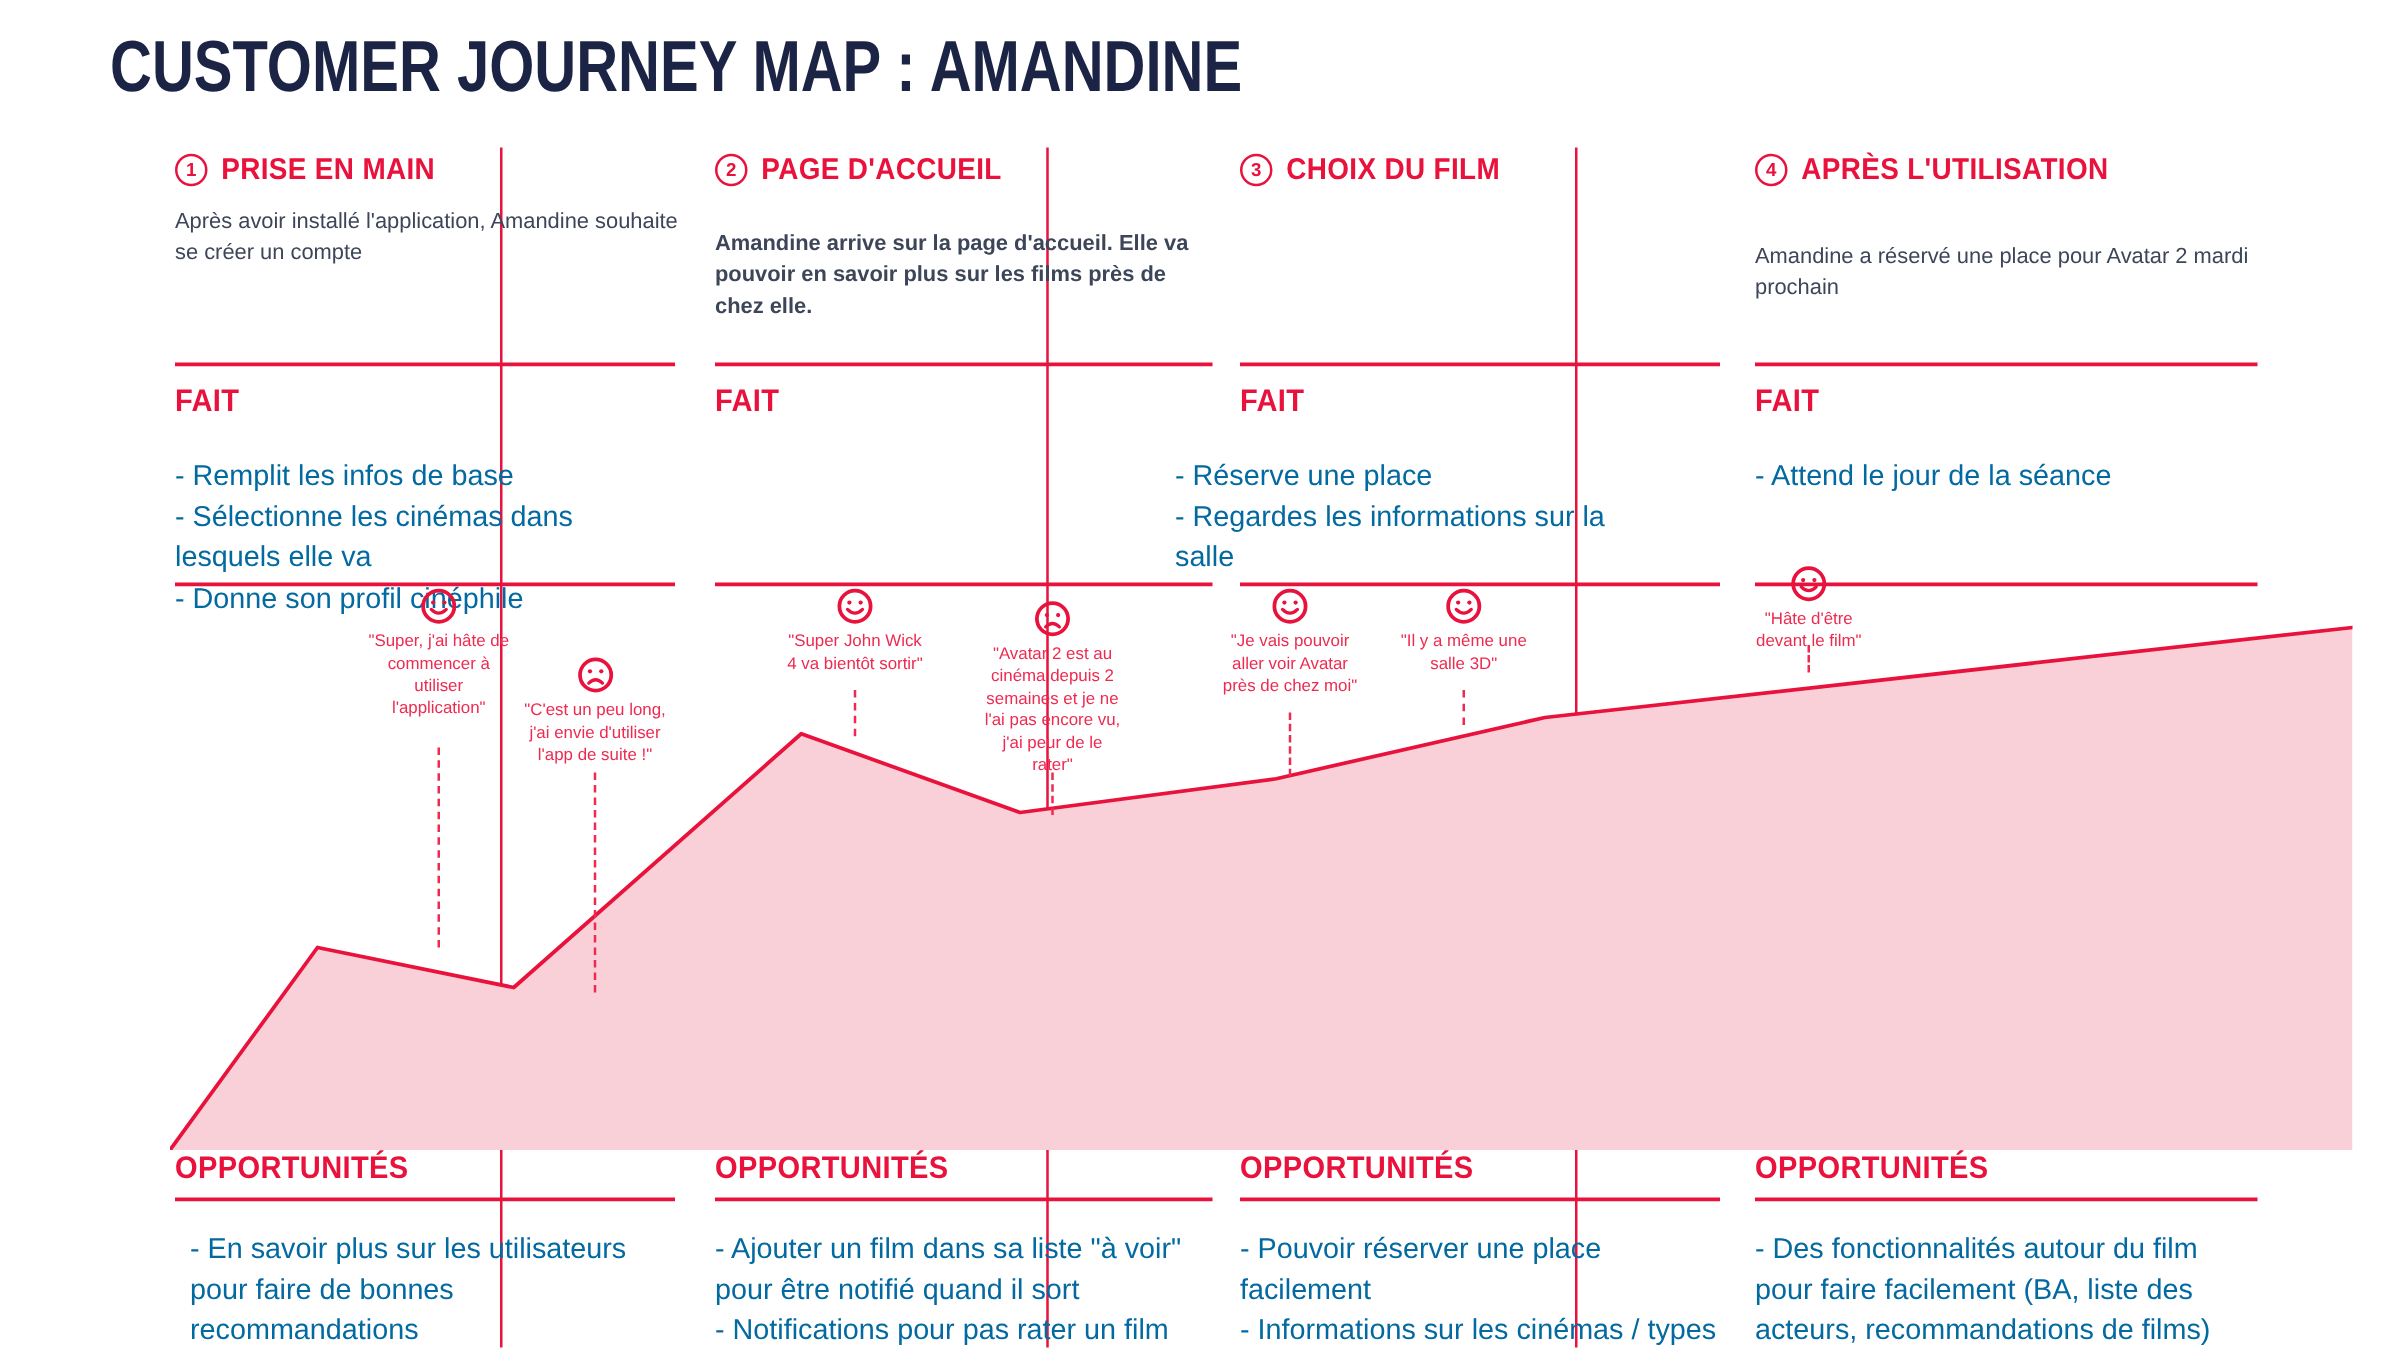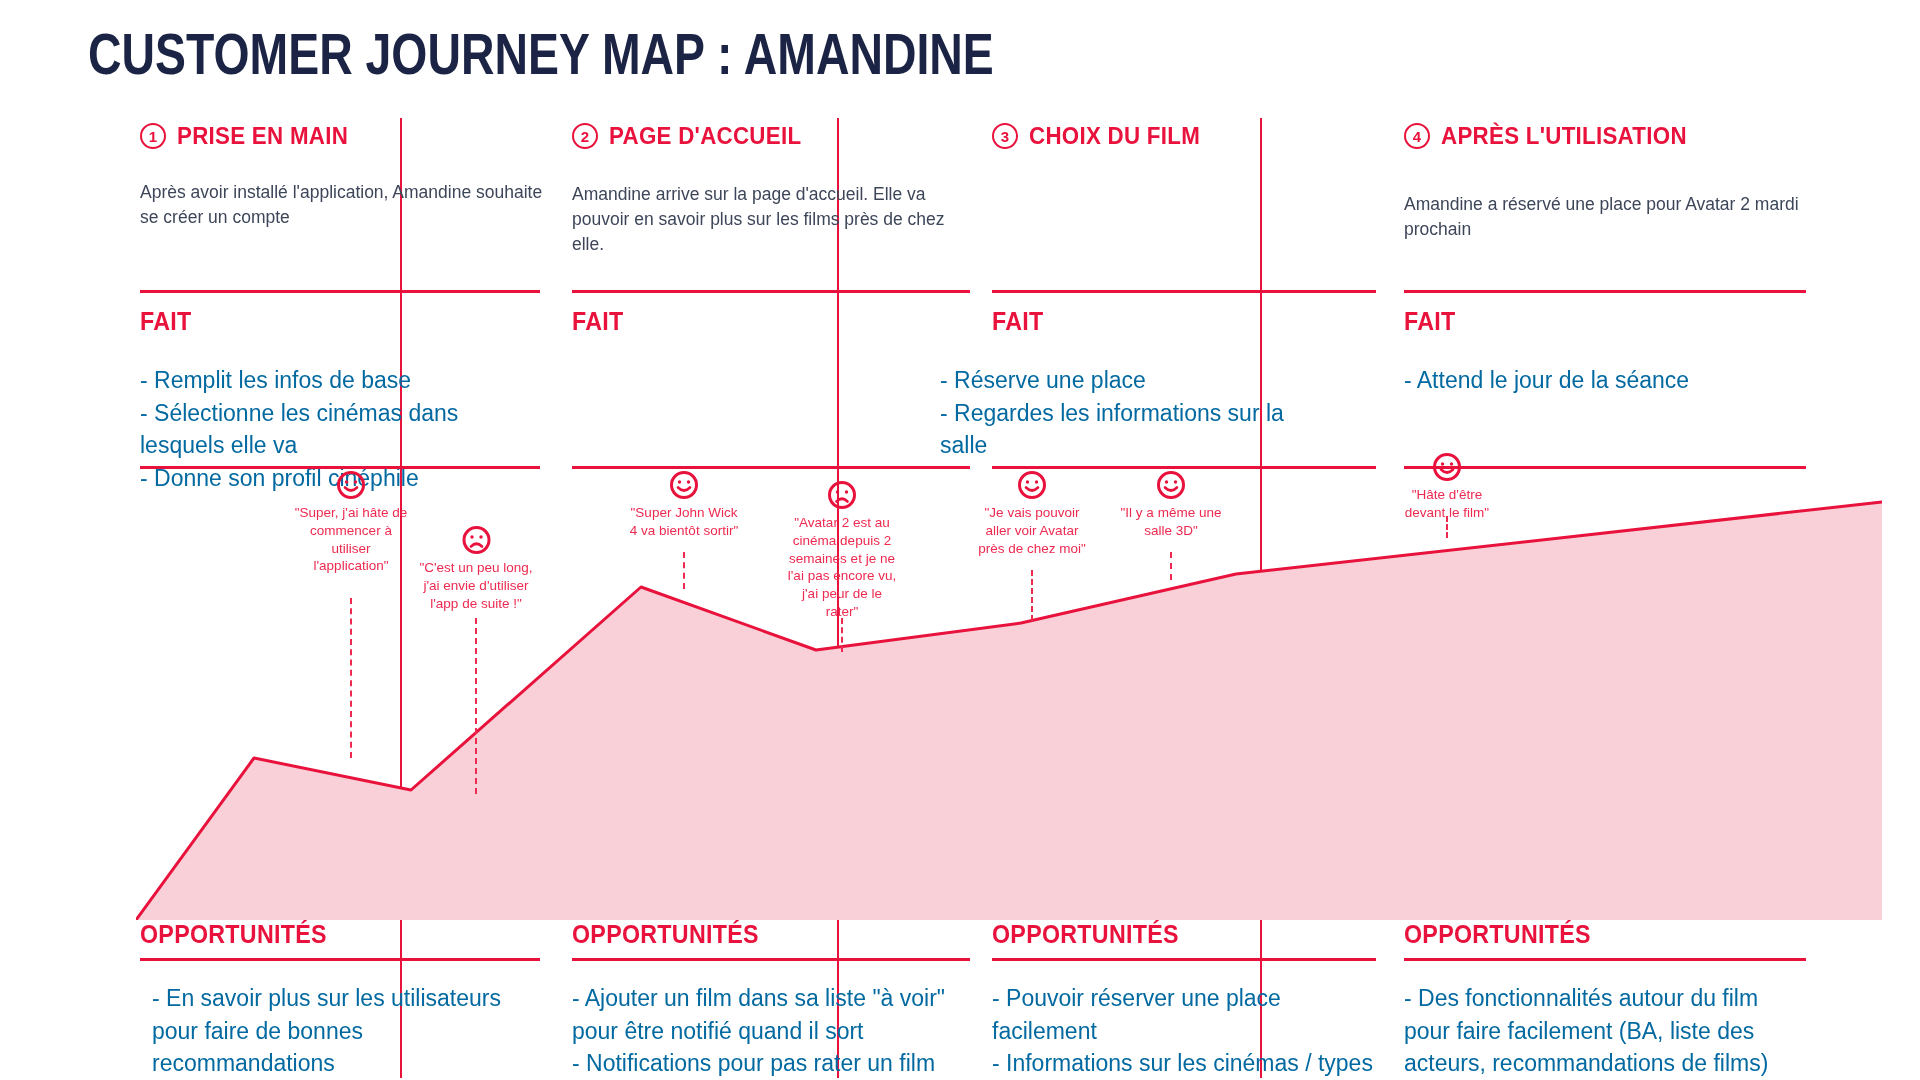--- a/index.html
+++ b/index.html
@@ -70,33 +70,33 @@
   <div class="title">CUSTOMER JOURNEY MAP : AMANDINE</div>
 
   <div class="divider" style="left:400px;top:118px;height:960px;"></div>
   <div class="divider" style="left:837px;top:118px;height:960px;"></div>
   <div class="divider" style="left:1260px;top:118px;height:960px;"></div>
 
   <div class="stagehead" style="left:140px;top:122px;">
     <div class="numcircle">1</div>
     <div class="stagename">PRISE EN MAIN</div>
   </div>
-  <div class="stagedesc" style="left:140px;top:180px;width:410px;">Après avoir installé l'application, Amandine souhaite se créer un compte</div>
+  <div class="stagedesc" style="left:140px;top:164px;width:410px;">Après avoir installé l'application, Amandine souhaite se créer un compte</div>
   <div class="rule" style="left:140px;top:290px;width:400px;"></div>
   <div class="sechead" style="left:140px;top:307px;">FAIT</div>
   <div class="seclist" style="left:140px;top:364px;width:400px;">- Remplit les infos de base
 - Sélectionne les cinémas dans lesquels elle va
 - Donne son profil cinéphile</div>
   <div class="rule" style="left:140px;top:466px;width:400px;"></div>
 
   <div class="stagehead" style="left:572px;top:122px;">
     <div class="numcircle">2</div>
     <div class="stagename">PAGE D'ACCUEIL</div>
   </div>
-  <div class="stagedesc" style="left:572px;top:182px;width:400px;">Amandine arrive sur la page d'accueil. Elle va pouvoir en savoir plus sur les films près de chez elle.</div>
+  <div class="stagedesc" style="left:572px;top:182px;width:400px;font-weight:bold;">Amandine arrive sur la page d'accueil. Elle va pouvoir en savoir plus sur les films près de chez elle.</div>
   <div class="rule" style="left:572px;top:290px;width:398px;"></div>
   <div class="sechead" style="left:572px;top:307px;">FAIT</div>
   <div class="rule" style="left:572px;top:466px;width:398px;"></div>
 
   <div class="stagehead" style="left:992px;top:122px;">
     <div class="numcircle">3</div>
     <div class="stagename">CHOIX DU FILM</div>
   </div>
   <div class="rule" style="left:992px;top:290px;width:384px;"></div>
   <div class="sechead" style="left:992px;top:307px;">FAIT</div>

